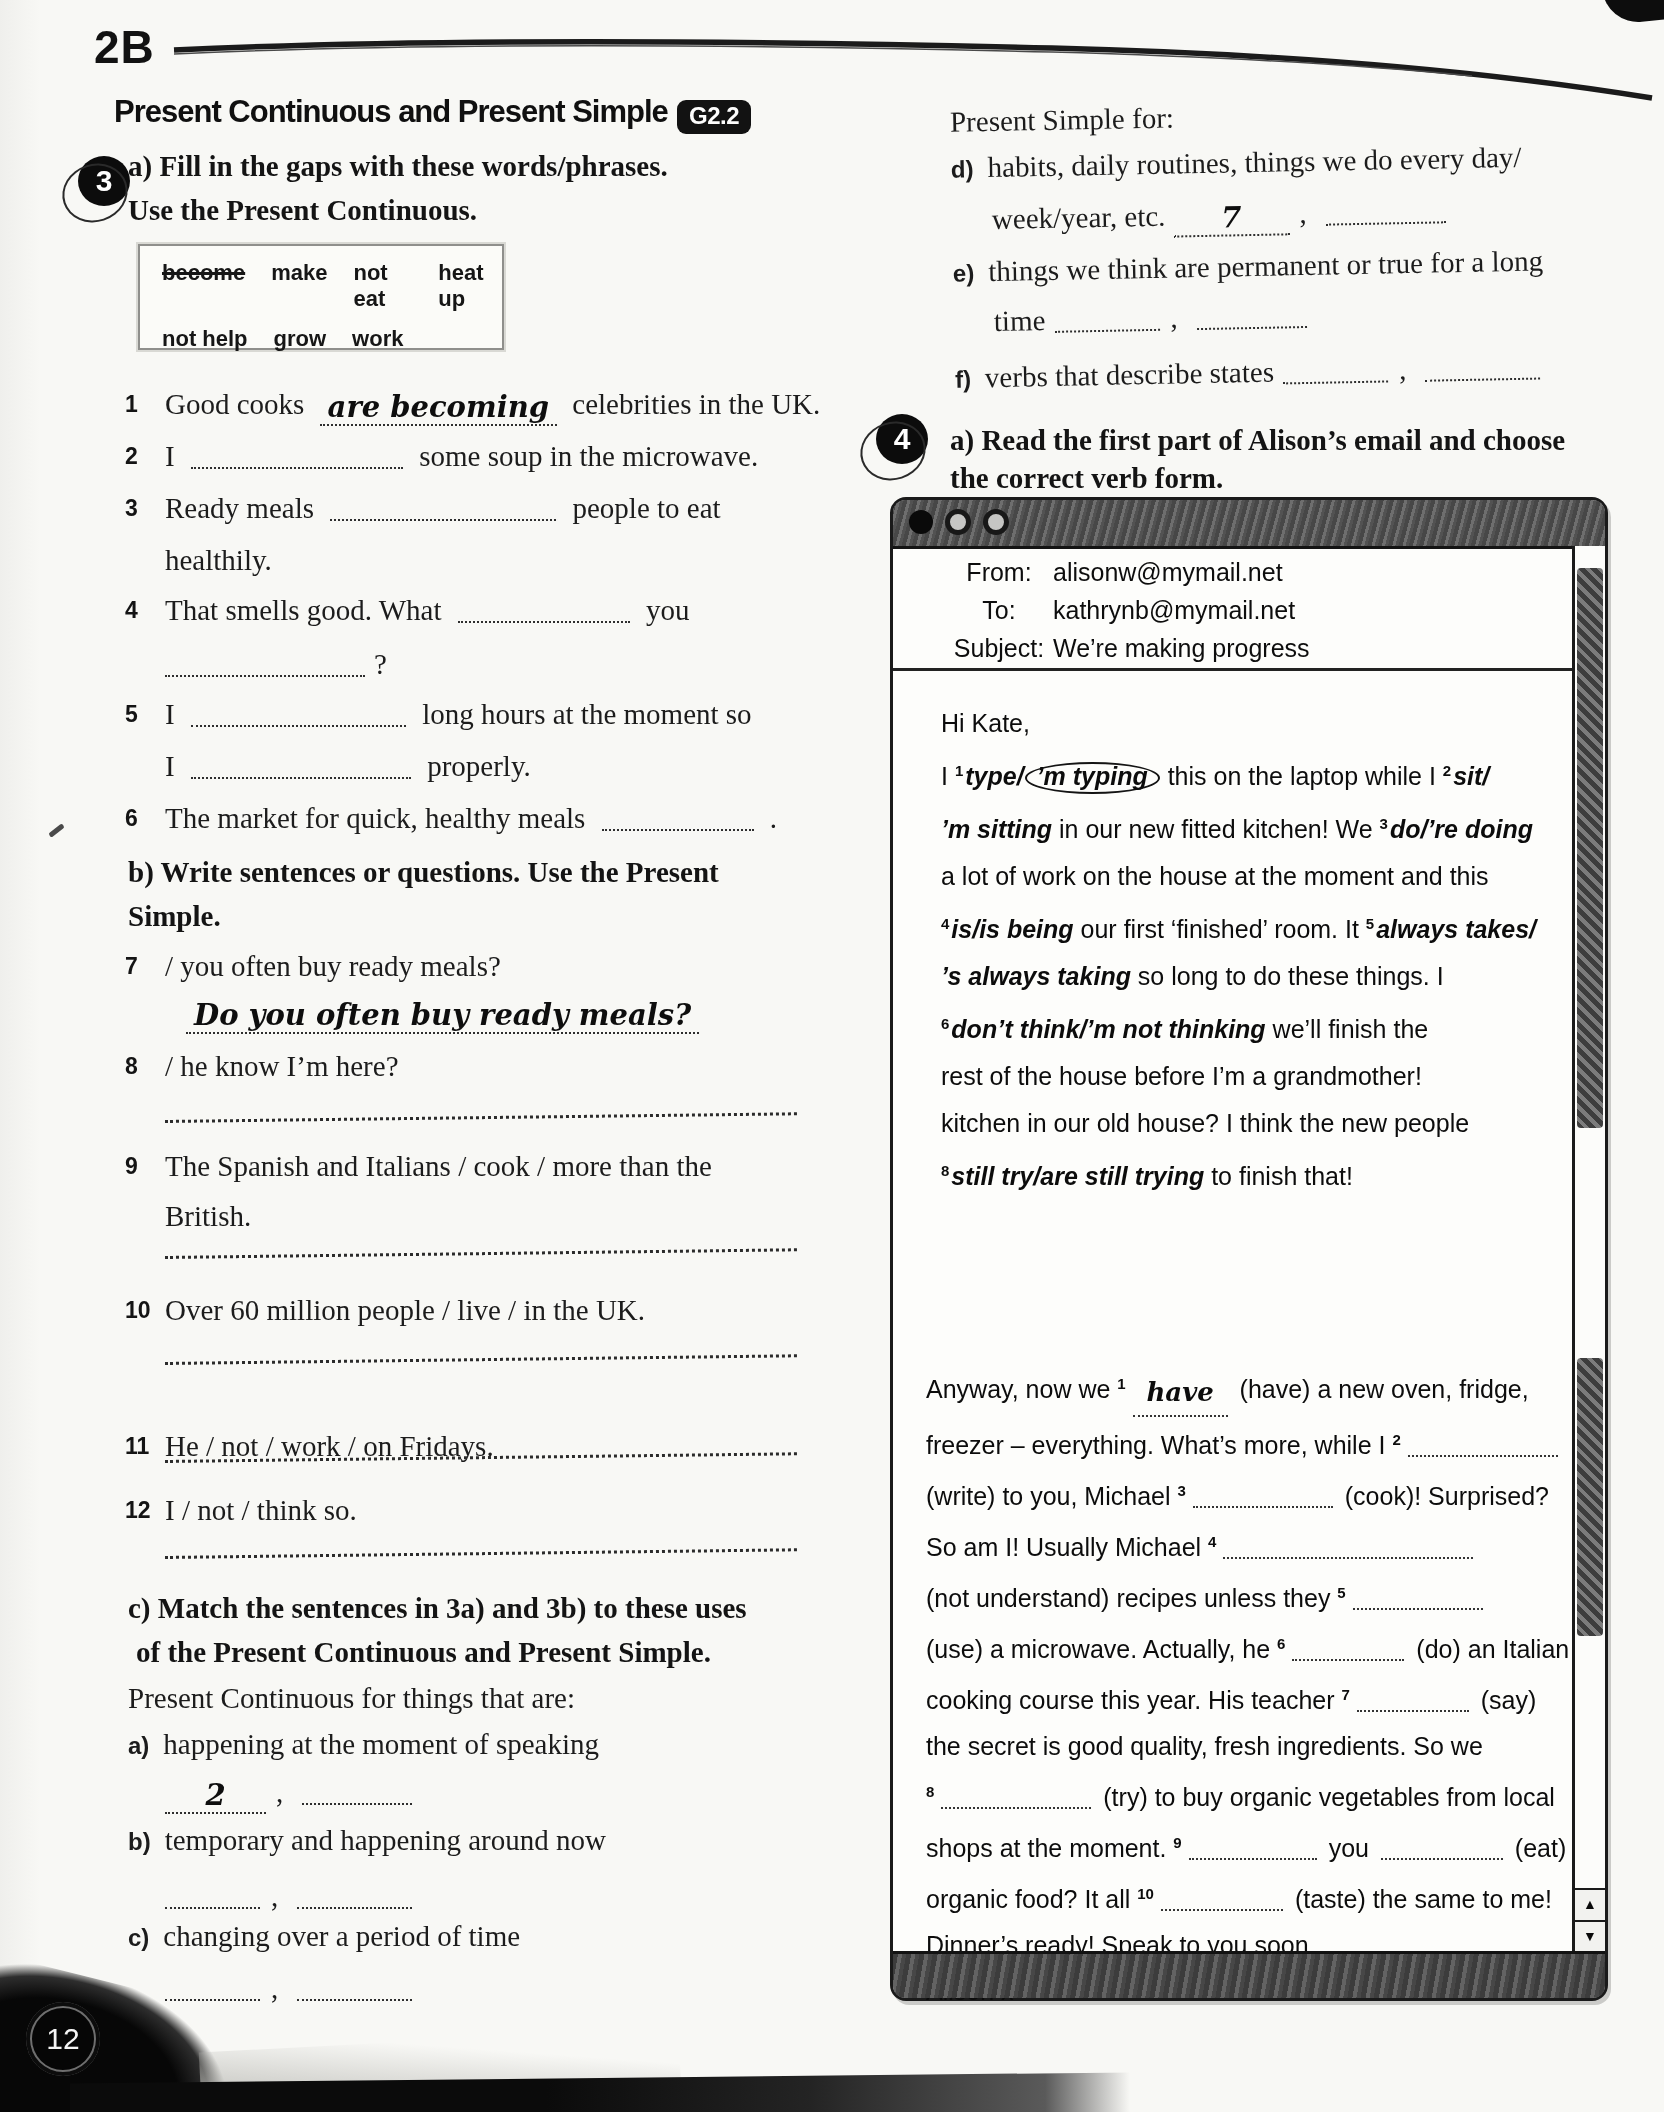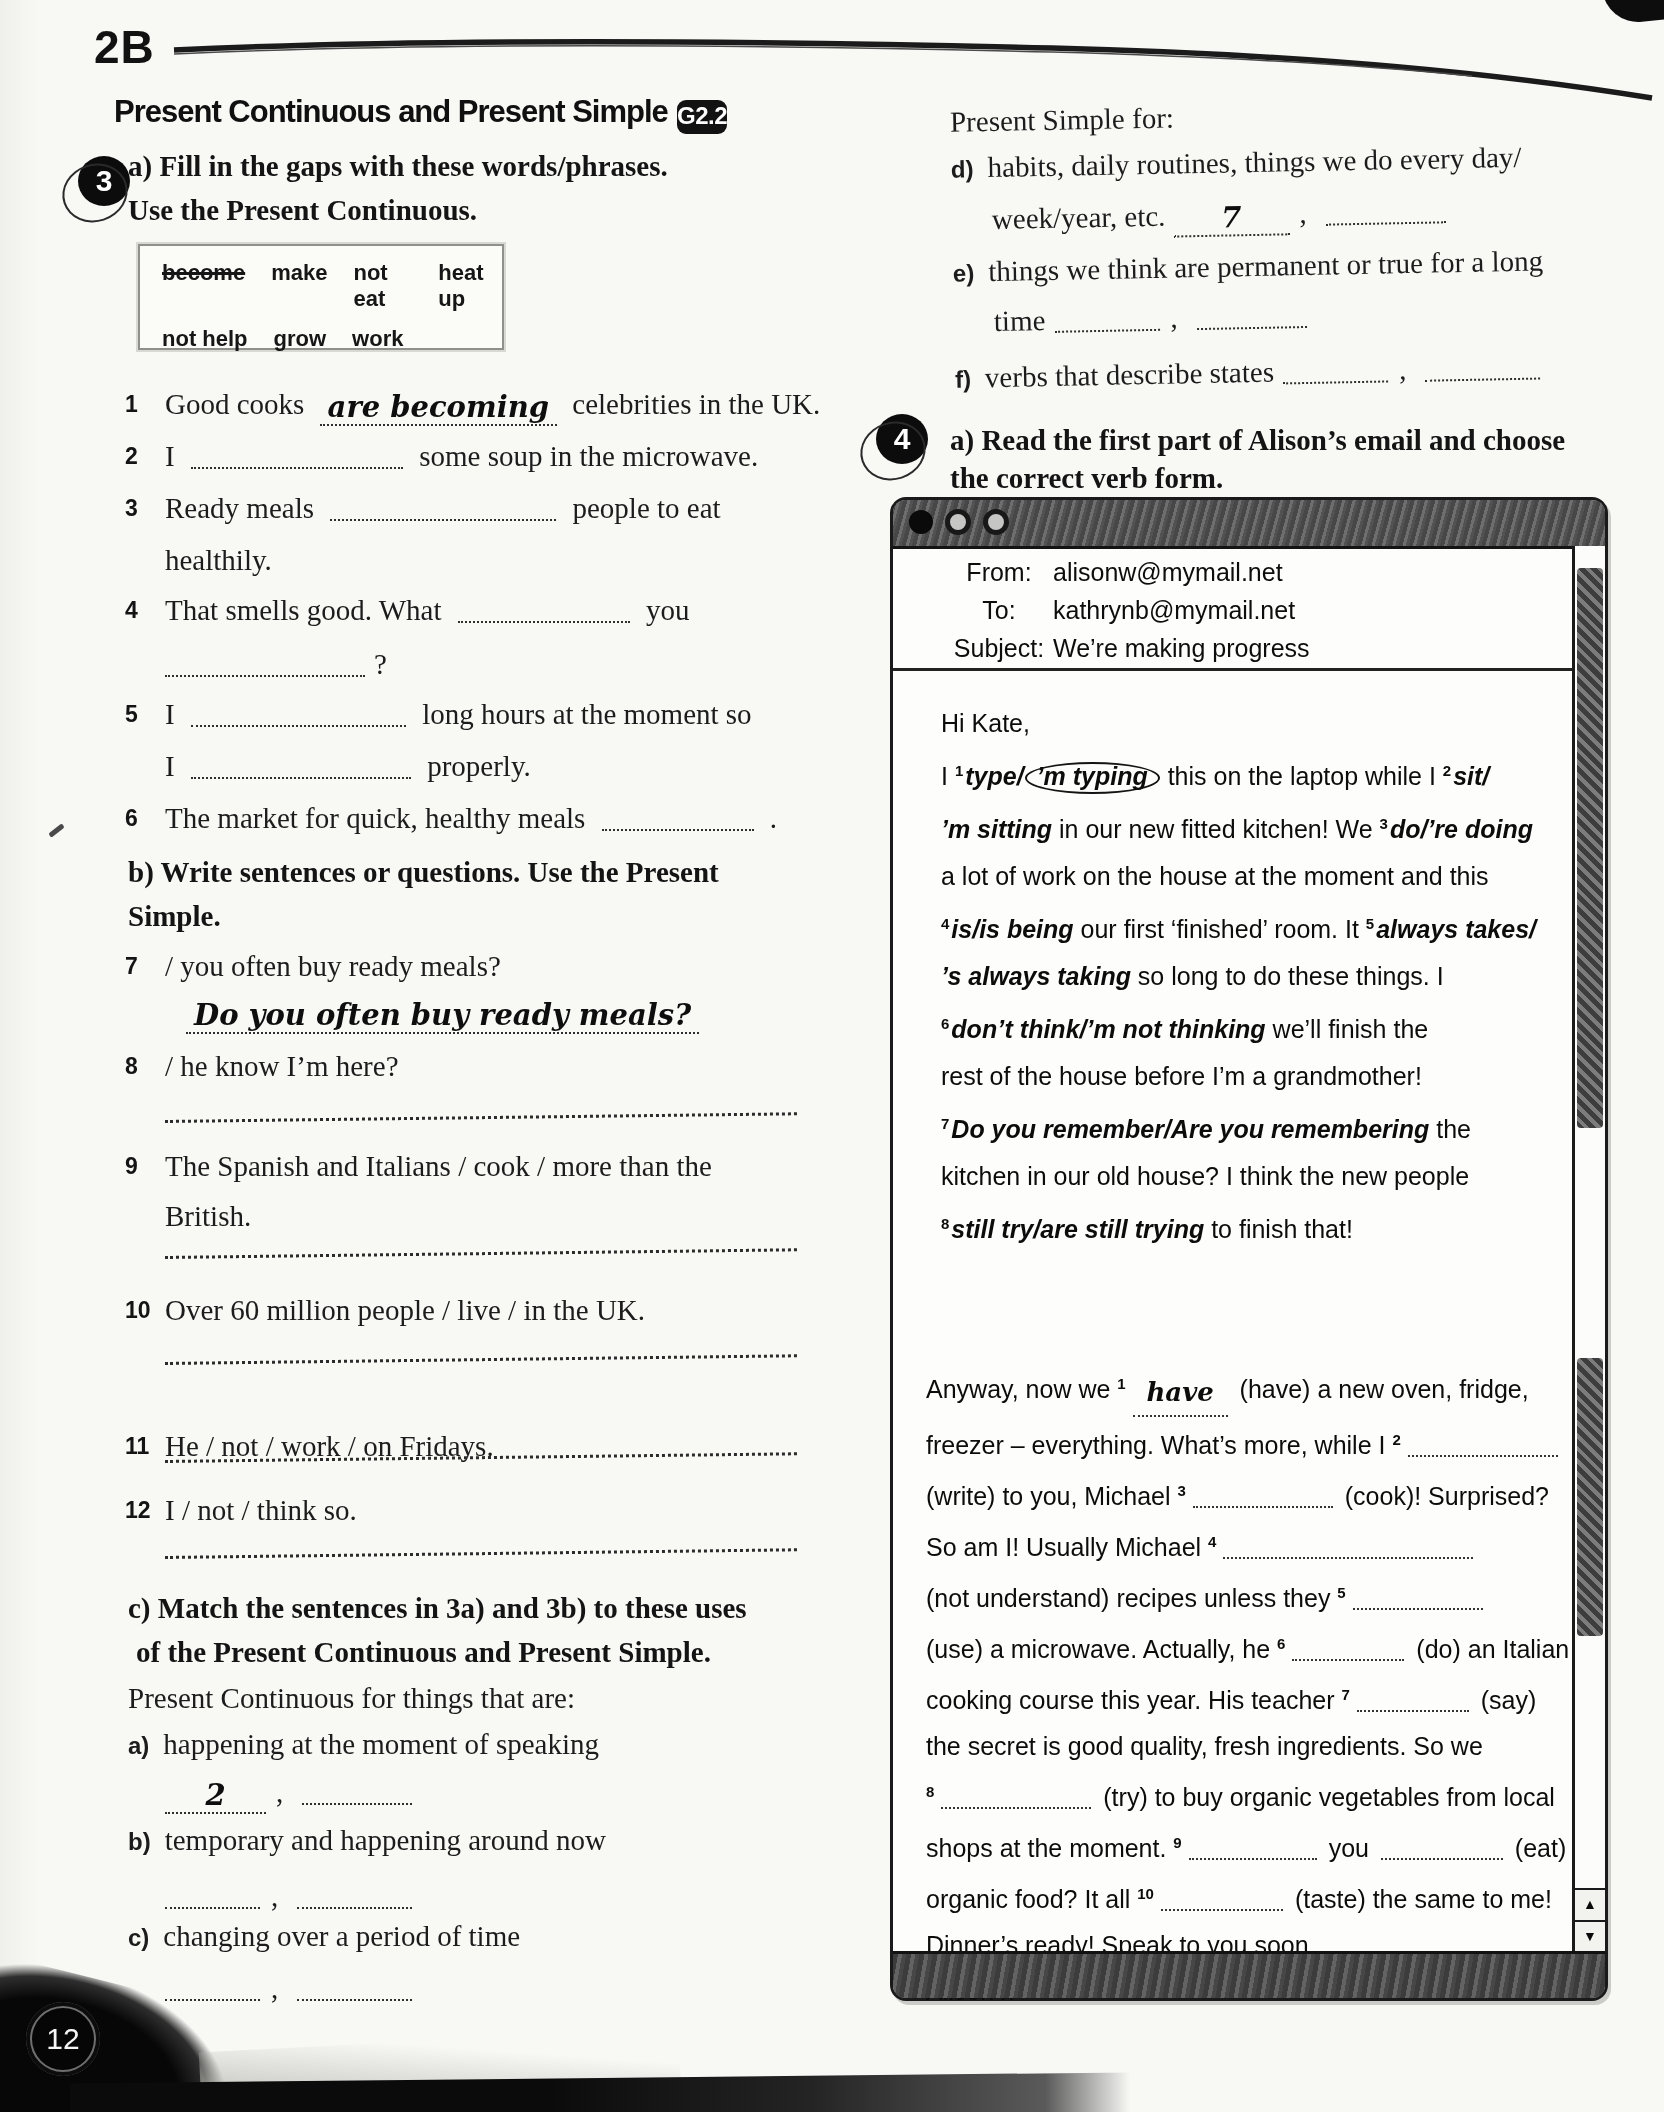--- a/index.html
+++ b/index.html
@@ -10,21 +10,21 @@
   
   #unit{position:absolute;left:94px;top:20px;font-family:"Liberation Sans",sans-serif;
         font-weight:700;font-size:46px;letter-spacing:1px;color:#121212;}
   #squiggle{position:absolute;left:172px;top:30px;}
   #corner-tr{position:absolute;right:-10px;top:-14px;width:70px;height:36px;background:#0d0d0d;
              border-radius:0 0 0 40px;transform:rotate(-6deg);}
   #title{position:absolute;left:114px;top:94px;font-family:"Liberation Sans",sans-serif;
          font-weight:700;font-size:31px;letter-spacing:-1px;color:#101010;white-space:nowrap;}
   #gbadge{position:absolute;left:677px;top:100px;background:#121212;color:#fcfcfc;
           font-family:"Liberation Sans",sans-serif;font-weight:700;font-size:24px;
-          padding:2px 0 4px;border-radius:9px;letter-spacing:-0.5px;}
+          padding:2px 12px 4px;border-radius:9px;letter-spacing:-0.5px;}
   .exnum{position:absolute;width:52px;height:50px;background:#0c0c0c;border-radius:50%;
          color:#fff;font-family:"Liberation Sans",sans-serif;font-weight:700;font-size:30px;
          display:flex;align-items:center;justify-content:center;}
   .exnum::after{content:"";position:absolute;left:-16px;top:8px;width:62px;height:54px;
          border:2.5px solid #2a2a2a;border-radius:50%;transform:rotate(-18deg);}
   .instr{position:absolute;font-weight:700;font-size:29px;color:#141414;white-space:nowrap;}
   .srow{position:absolute;left:165px;white-space:nowrap;font-size:29px;color:#1c1c1c;}
   .inum{position:absolute;left:-40px;top:3px;width:34px;font-family:"Liberation Sans",sans-serif;
         font-weight:700;font-size:23px;color:#141414;}
   .gap{display:inline-block;border-bottom:2.5px dotted #2e2e2e;height:20px;vertical-align:-3px;margin:0 9px;}
@@ -266,21 +266,20 @@
 
     <div id="ebody1" class="ebody">
         <div class="eline"><span class="seg-t">Hi Kate,</span></div>
         <div class="eline"><span class="seg-t">I </span><span class="seg-sup">1</span><span class="seg-ch">type/</span><span class="seg-circ">’m typing</span><span class="seg-t"> this on the laptop while I </span><span class="seg-sup">2</span><span class="seg-ch">sit/</span></div>
         <div class="eline"><span class="seg-ch">’m sitting</span><span class="seg-t"> in our new fitted kitchen! We </span><span class="seg-sup">3</span><span class="seg-ch">do/’re doing</span></div>
         <div class="eline"><span class="seg-t">a lot of work on the house at the moment and this</span></div>
         <div class="eline"><span class="seg-sup">4</span><span class="seg-ch">is/is being</span><span class="seg-t"> our first ‘finished’ room. It </span><span class="seg-sup">5</span><span class="seg-ch">always takes/</span></div>
         <div class="eline"><span class="seg-ch">’s always taking</span><span class="seg-t"> so long to do these things. I</span></div>
         <div class="eline"><span class="seg-sup">6</span><span class="seg-ch">don’t think/’m not thinking</span><span class="seg-t"> we’ll finish the</span></div>
         <div class="eline"><span class="seg-t">rest of the house before I’m a grandmother!</span></div>
-        <div class="eline"><span class="seg-sup">7</span><span class="seg-ch">Do you remember/Are you remembering</span><span class="seg-t"> the</span></div>
         <div class="eline"><span class="seg-t">kitchen in our old house? I think the new people</span></div>
         <div class="eline"><span class="seg-sup">8</span><span class="seg-ch">still try/are still trying</span><span class="seg-t"> to finish that!</span></div>
       </div>
 
 
     <div id="ebody2" class="ebody">
         <div class="eline"><span class="seg-t">Anyway, now we </span><span class="seg-sup">1</span><span class="seg-ans" style="min-width: 95px;">have</span><span class="seg-t"> (have) a new oven, fridge,</span></div>
         <div class="eline"><span class="seg-t">freezer – everything. What’s more, while I </span><span class="seg-sup">2</span><span class="seg-gap" style="width: 150px;"></span></div>
         <div class="eline"><span class="seg-t">(write) to you, Michael </span><span class="seg-sup">3</span><span class="seg-gap" style="width: 140px;"></span><span class="seg-t"> (cook)! Surprised?</span></div>
         <div class="eline"><span class="seg-t">So am I! Usually Michael </span><span class="seg-sup">4</span><span class="seg-gap" style="width: 250px;"></span></div>

